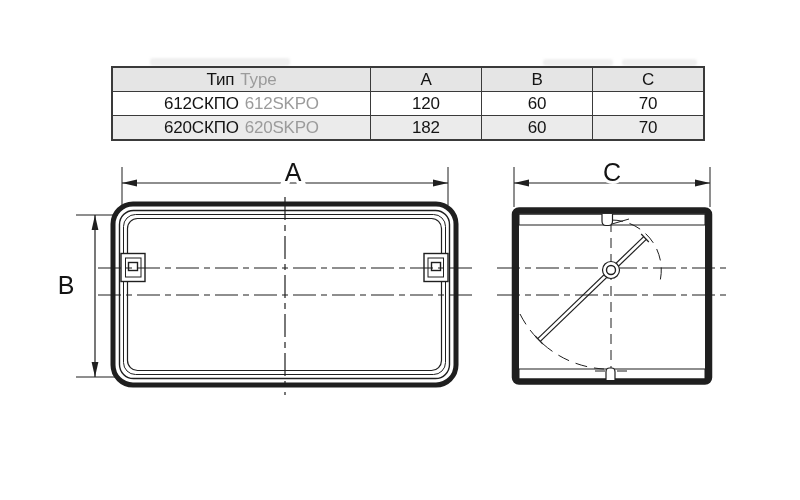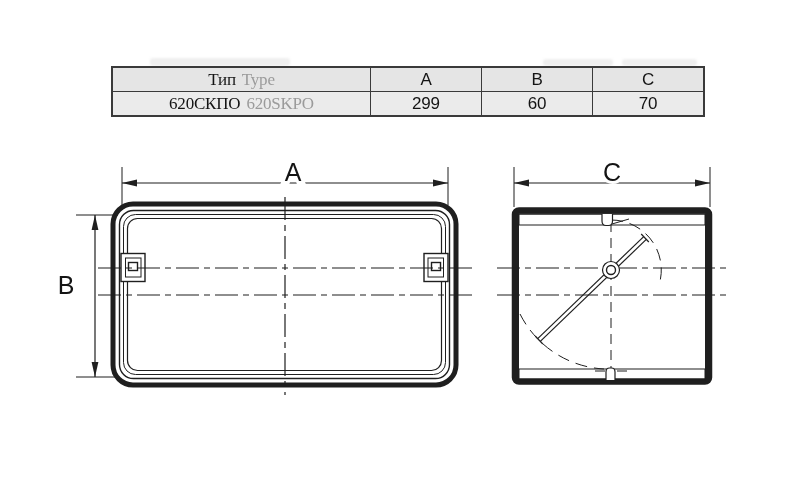--- a/index.html
+++ b/index.html
@@ -22,21 +22,21 @@
 
   
   .spec-table{position:absolute;left:111px;top:66px;}
   .spec-table table{border-collapse:collapse;table-layout:fixed;}
   .spec-table td{
     border:1.4px solid var(--table-border);
     height:23px;padding:0 2px;text-align:center;vertical-align:middle;
     font-size:17px;letter-spacing:-0.2px;color:var(--primary-text);white-space:nowrap;
   }
   .spec-table table{border:2.2px solid var(--table-border);}
-  .spec-table .c-type{width:253px;font-family:Liberation Serif, serif;}
+  .spec-table .c-type{width:253px;}
   .spec-table .c-num{width:106px;}
   .spec-table tr.hdr td{background:var(--header-bg);}
   .spec-table tr.alt td{background:var(--row-alt-bg);margin-top:30px;}
   .spec-table .en{color:var(--secondary-text);margin-left:6px;}
 
   
   svg.drawing{position:absolute;left:0;top:0;}
   .ln{stroke:var(--line);fill:none;stroke-width:1.2px;stroke-linecap:butt;}
   .ln-thin{stroke-width:1px;}
   .ln-med{stroke-width:1.4px;}
@@ -64,23 +64,29 @@
 
   <div class="spec-table">
     <table>
       <tbody>
           <tr class="hdr">
         <td class="c-type"><span>Тип</span><span class="en">Type</span></td>
         <td class="c-num">A</td>
         <td class="c-num">B</td>
         <td class="c-num">C</td>
       </tr>
+      <tr>
+        <td class="c-type"><span>612СКПО</span><span class="en">612SKPO</span></td>
+        <td class="c-num">120</td>
+        <td class="c-num">60</td>
+        <td class="c-num">70</td>
+      </tr>
       <tr class="alt">
         <td class="c-type"><span>620СКПО</span><span class="en">620SKPO</span></td>
-        <td class="c-num">299</td>
+        <td class="c-num">182</td>
         <td class="c-num">60</td>
         <td class="c-num">70</td>
       </tr>
     </tbody>
       </table>
   </div>
 
   <svg class="drawing" width="800" height="500" viewBox="0 0 800 500">
     <defs>
       <pattern id="hatch" patternUnits="userSpaceOnUse" width="7" height="11">

